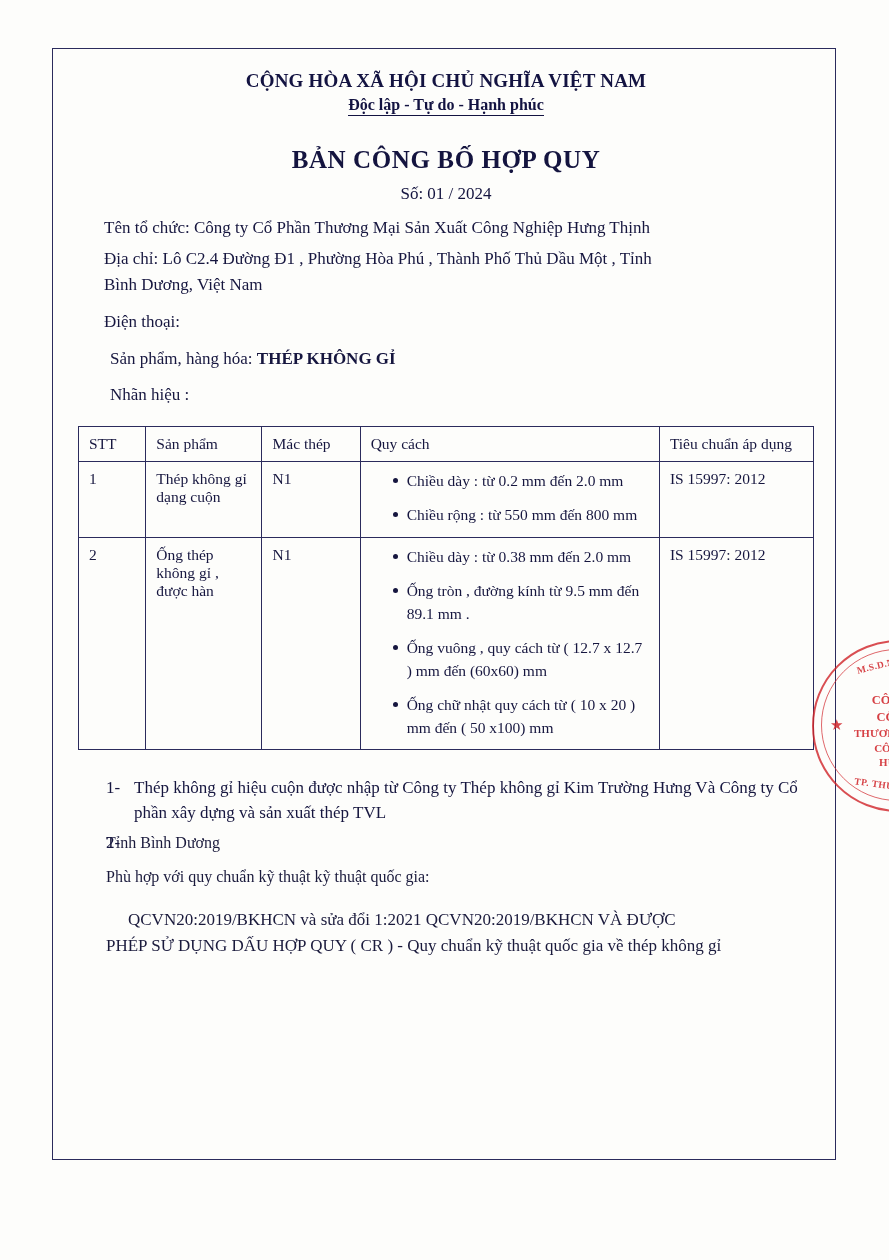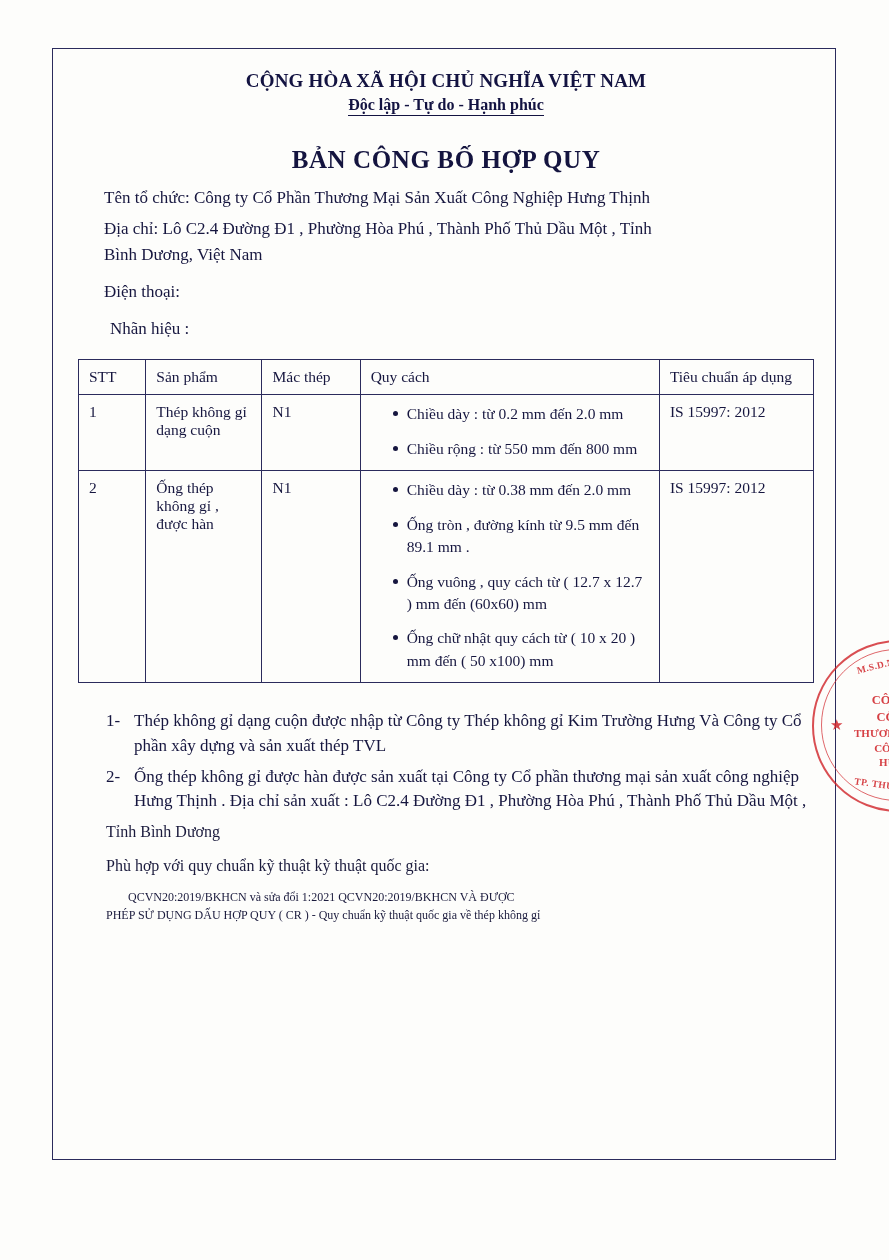--- a/index.html
+++ b/index.html
@@ -142,22 +142,22 @@
     left: 28px;
     top: 0;
   }
   .tail { margin-top: 6px; }
   .tail .line { font-size: 16px; line-height: 1.5; }
   .tail .l1 { padding-left: 28px; }
   .tail .l2 { padding-left: 28px; margin-top: 10px; }
   .justify-block {
     text-align: justify;
     padding-left: 28px;
-    margin-top: 10px;
-    font-size: 12px;
+    margin-top: 18px;
+    font-size: 17px;
     line-height: 1.5;
   }
   .justify-block .j1 { text-indent: 22px; }
 
   
   .stamp {
     position: absolute;
     left: 812px;
     top: 640px;
     width: 170px;
@@ -221,27 +221,32 @@
 
 <div class="page">
   <div class="scan-frame"></div>
 
   <div class="content">
 
     <div class="center">
       <div class="nation-title">CỘNG HÒA XÃ HỘI CHỦ NGHĨA VIỆT NAM</div>
       <div><span class="nation-sub">Độc lập - Tự do - Hạnh phúc</span></div>
       <div class="doc-title">BẢN CÔNG BỐ HỢP QUY</div>
+      <div class="doc-number">Số: 01 / 2024</div>
     </div>
 
     <div class="para indent">Tên tổ chức: Công ty Cổ Phần Thương Mại Sản Xuất Công Nghiệp Hưng Thịnh</div>
     <div class="para indent" style="margin-top:6px">Địa chỉ: Lô C2.4 Đường Đ1 , Phường Hòa Phú , Thành Phố Thủ Dầu Một , Tỉnh</div>
     <div class="para" style="margin-top:2px;padding-left:26px">Bình Dương, Việt Nam</div>
     <div class="para indent">Điện thoại:</div>
 
+    <div class="para indent2">
+      <span>Sản phẩm, hàng hóa:</span>
+      <span class="bold">THÉP KHÔNG GỈ</span>
+    </div>
     <div class="para indent2" style="">Nhãn hiệu :</div>
 
     <table class="spec">
       <thead>
         <tr>
           <th class="col-stt">STT</th>
           <th class="col-sp">Sản phẩm</th>
           <th class="col-mac">Mác thép</th>
           <th class="col-qc">Quy cách</th>
           <th class="col-tc">Tiêu chuẩn áp dụng</th>
@@ -273,25 +278,24 @@
             </ul>
           </td>
           <td class="col-tc">IS 15997: 2012</td>
         </tr>
       </tbody>
     </table>
 
     <ol class="notes">
       <li>
         <span class="marker">1-</span>
-        <span>Thép không gỉ dạng cuộn được nhập từ Công ty Thép không gỉ Kim Trường Hưng Và Công ty Cổ phần xây dựng và sản xuất thép TVL</span>
+        <span>Thép không gỉ hiệu cuộn được nhập từ Công ty Thép không gỉ Kim Trường Hưng Và Công ty Cổ phần xây dựng và sản xuất thép TVL</span>
       </li>
       <li>
         <span class="marker">2-</span>
-        <span>Ống thép không gỉ được hàn được sản xuất tại Công ty Cổ phần thương mại sản xuất công nghiệp Hưng Thịnh . Địa chỉ sản xuất : Lô C2.4 Đường Đ1 , Phường Hòa Phú , Thành Phố Thủ Dầu Một ,</span>
       </li>
     </ol>
 
     <div class="tail">
       <div class="line l1">Tỉnh Bình Dương</div>
       <div class="line l2">Phù hợp với quy chuẩn kỹ thuật kỹ thuật quốc gia:</div>
       <div class="justify-block">
         <div class="j1">QCVN20:2019/BKHCN và sửa đổi 1:2021  QCVN20:2019/BKHCN VÀ ĐƯỢC</div>
         <div>PHÉP SỬ DỤNG DẤU HỢP QUY ( CR ) -  Quy chuẩn kỹ thuật quốc gia về thép không gỉ</div>
       </div>

